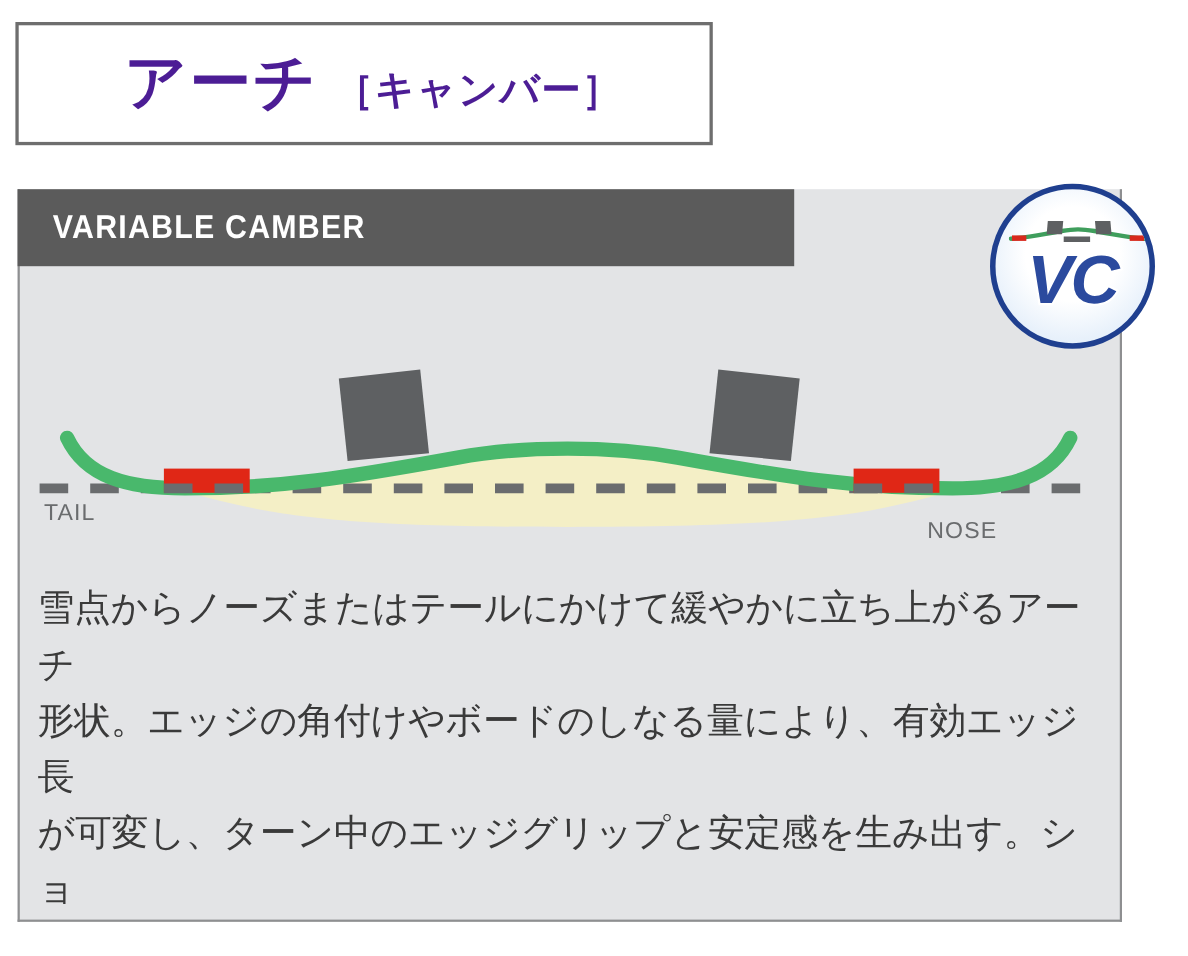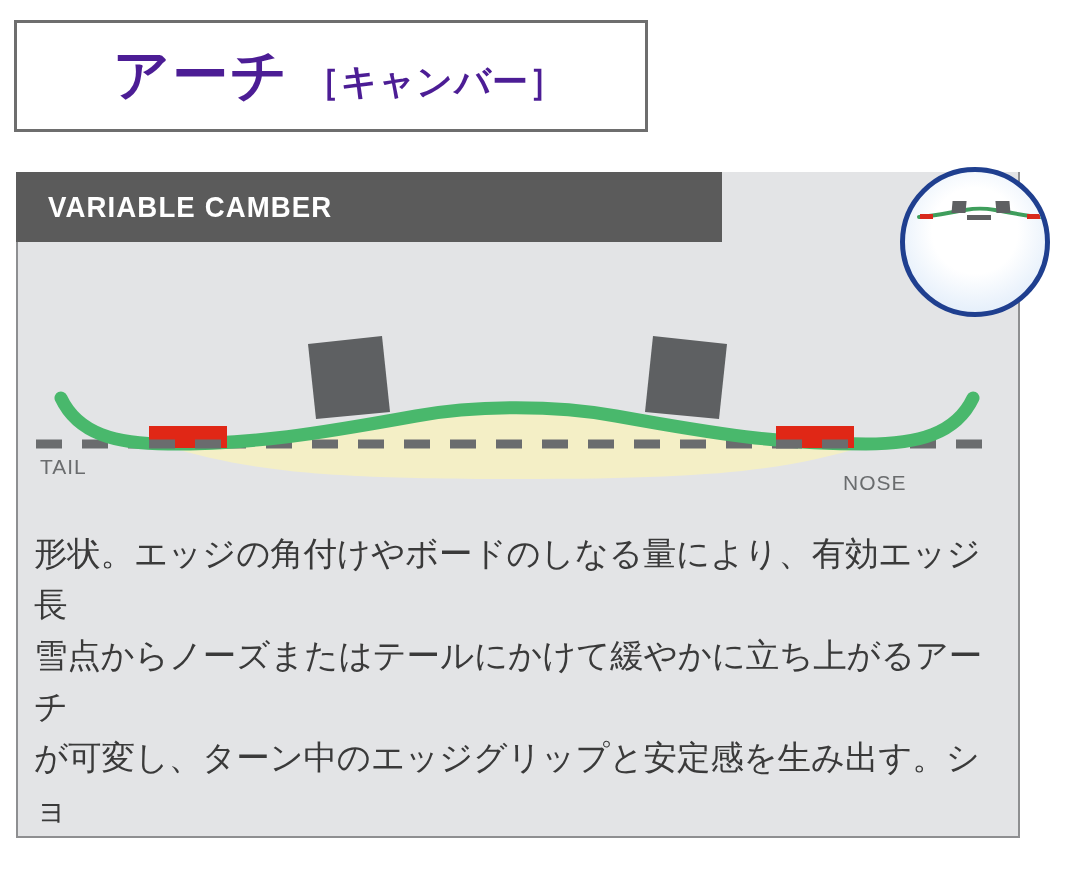--- a/index.html
+++ b/index.html
@@ -175,20 +175,21 @@
 
 <div id="vc-badge">
   <svg id="vc-badge-mini" viewBox="0 0 126 34">
     <path d="M2 21 C 18 20, 30 17, 48 14 C 60 12, 66 12, 78 14 C 96 17, 108 20, 124 21" fill="none" stroke="#3f9e5c" stroke-width="4" stroke-linecap="round"></path>
     <rect x="3" y="18" width="13" height="5" fill="#d8291c"></rect>
     <rect x="110" y="18" width="13" height="5" fill="#d8291c"></rect>
     <rect x="36" y="5" width="14" height="12" fill="#5e6062" transform="skewX(-5)"></rect>
     <rect x="78" y="5" width="14" height="12" fill="#5e6062" transform="skewX(5)"></rect>
     <rect x="50" y="19" width="24" height="5" fill="#5e6062"></rect>
   </svg>
+  <div id="vc-badge-label">VC</div>
 </div>
 
 <div id="diagram">
   <svg width="1004" height="180" viewBox="0 0 1004 180">
 
     <path d="M 150 124 C 230 124, 280 116, 400 98 C 460 89, 540 89, 600 98
              C 720 116, 770 124, 850 124
              C 770 148, 700 157, 500 157
              C 300 157, 230 148, 150 124 Z" fill="#f4efc6"></path>
 
@@ -213,17 +214,17 @@
 
     <polygon points="292,22 366,14 374,90 300,97" fill="#5e6062"></polygon>
     <polygon points="637,14 711,22 703,97 629,90" fill="#5e6062"></polygon>
   </svg>
 </div>
 
 <div class="axis-label" id="label-tail">TAIL</div>
 <div class="axis-label" id="label-nose">NOSE</div>
 
 <div id="body-text">
+  <p>雪点からノーズまたはテールにかけて緩やかに立ち上がるアーチ</p>
   <p>形状。エッジの角付けやボードのしなる量により、有効エッジ長</p>
-  <p>雪点からノーズまたはテールにかけて緩やかに立ち上がるアーチ</p>
   <p>が可変し、ターン中のエッジグリップと安定感を生み出す。ショ</p>
 
 </div>
 
 </body></html>

